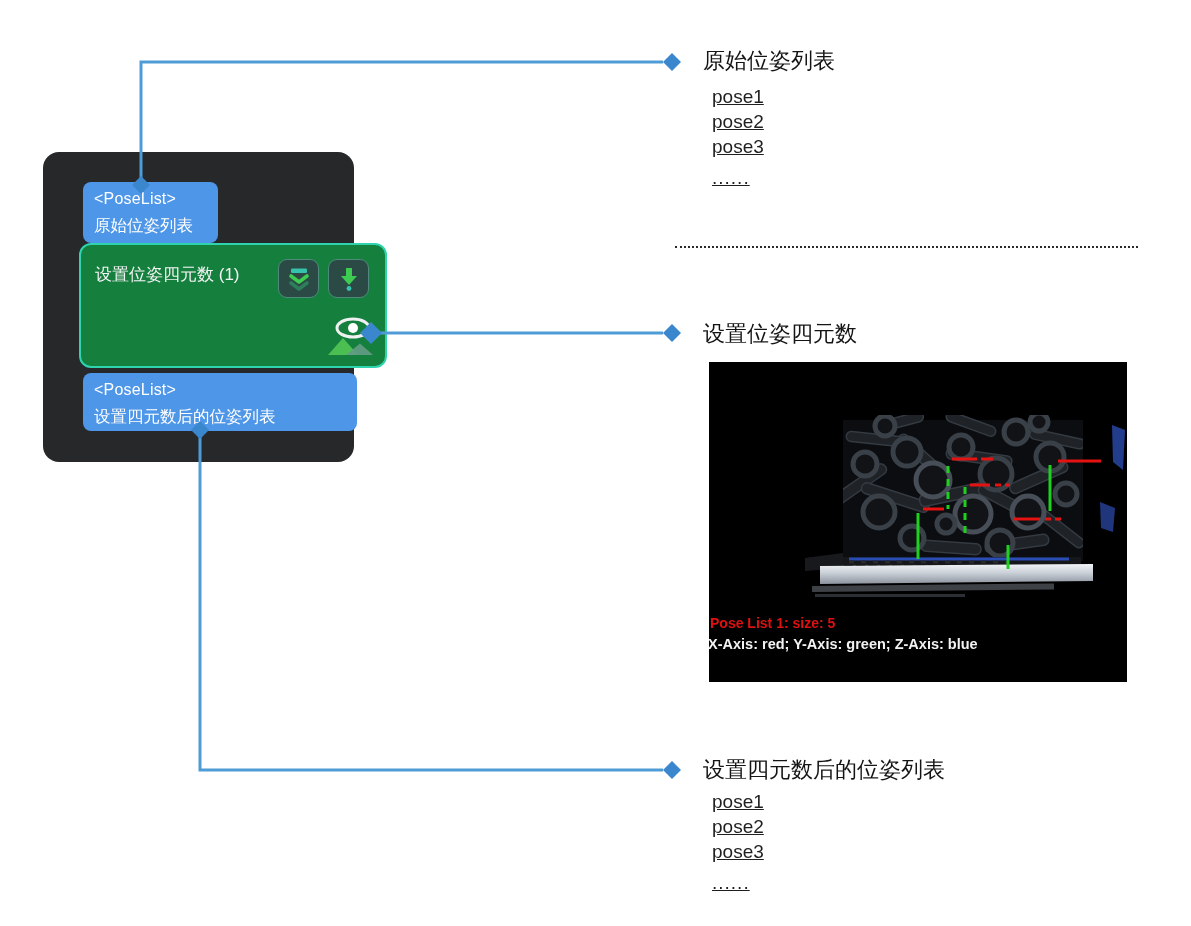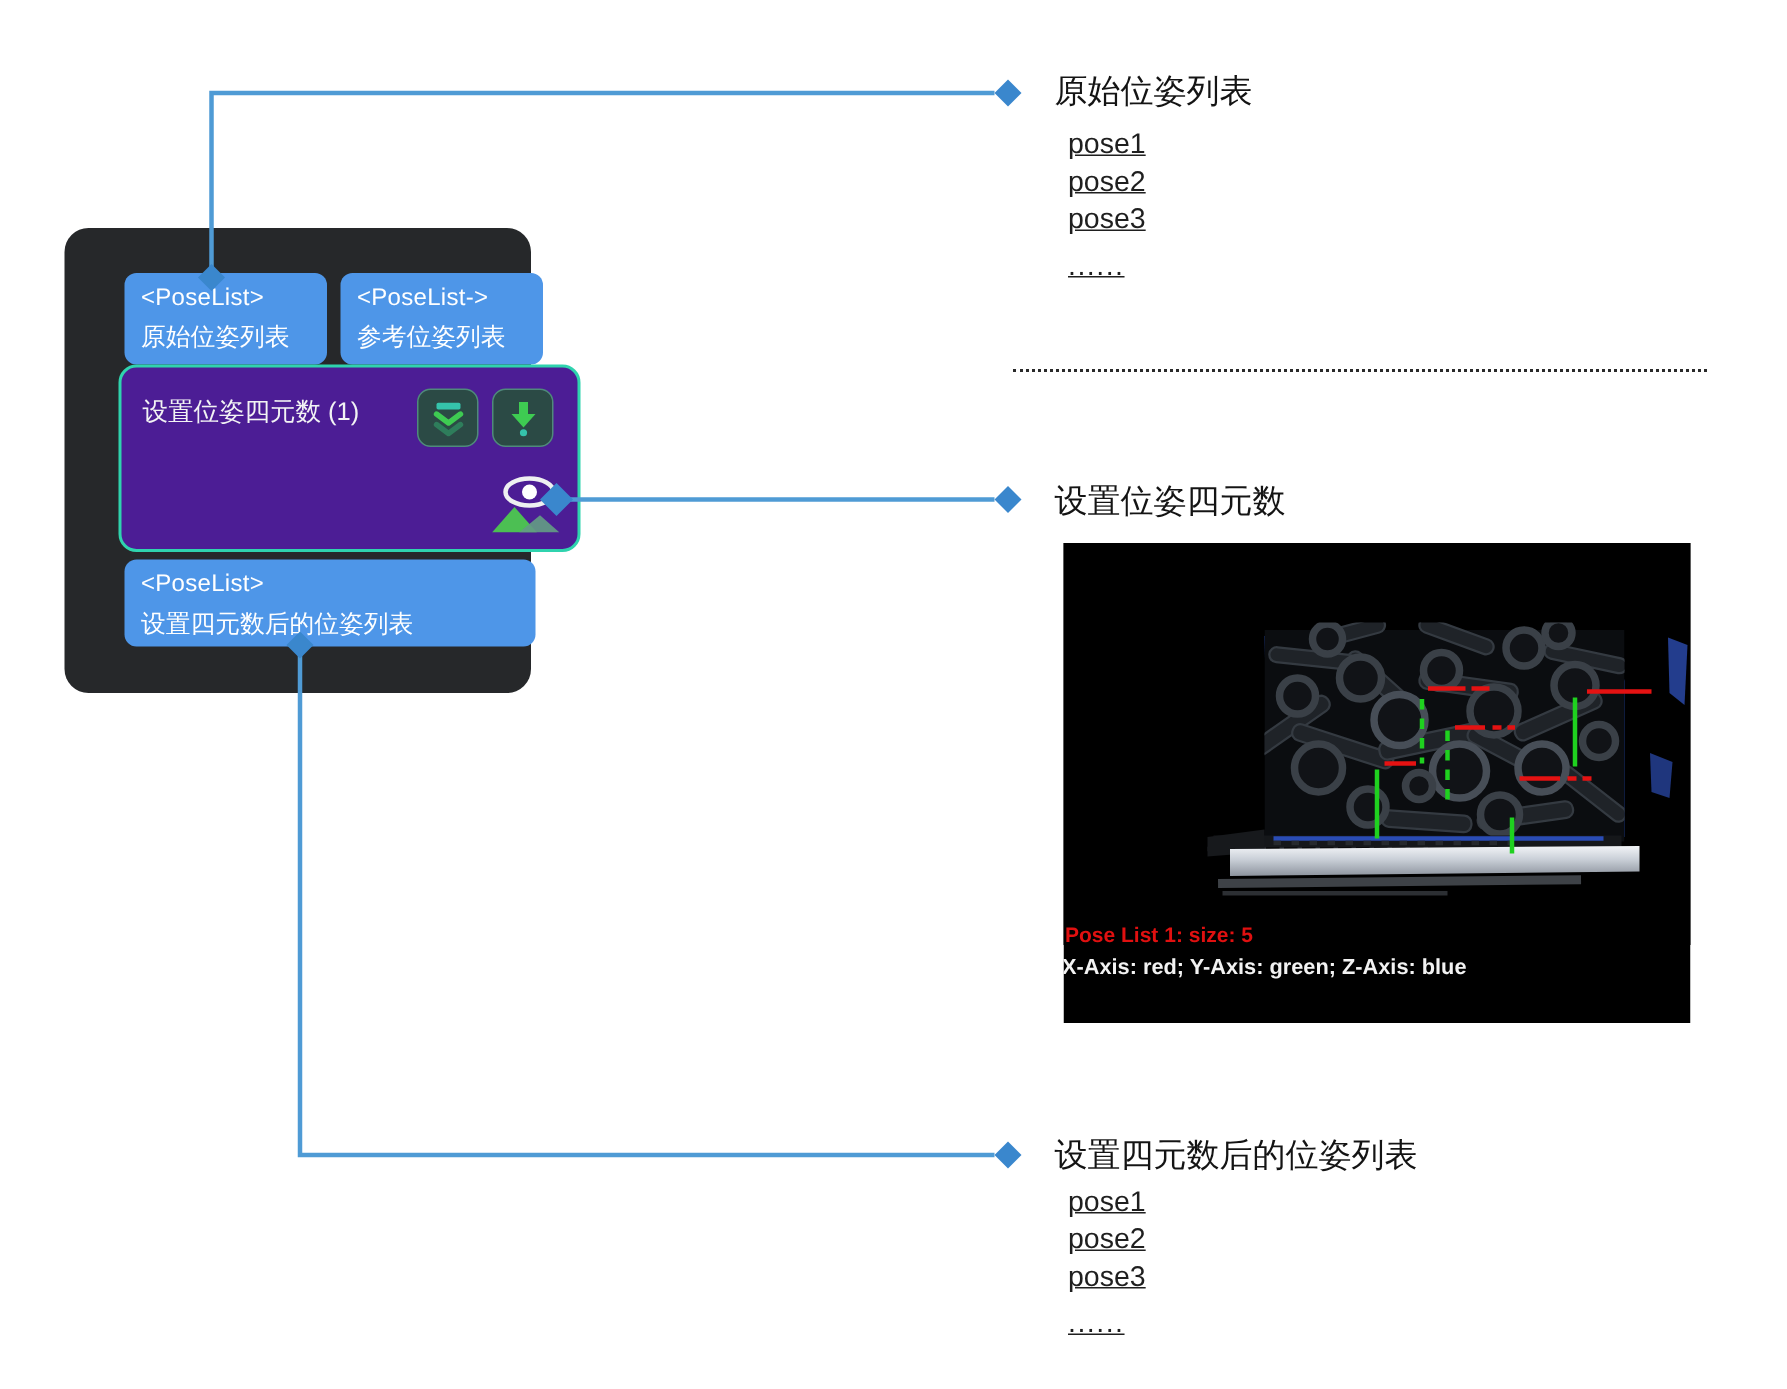--- a/index.html
+++ b/index.html
@@ -11,21 +11,21 @@
   .node{left:43px;top:152px;width:311px;height:310px;background:#26282a;border-radius:16px;}
   .port-tab{position:absolute;background:#4e96e8;border-radius:8px;color:#ffffff;
             padding:4px 0 0 11px;box-sizing:border-box;line-height:26px;font-size:16px;}
   .port-tab .ptype{display:block;letter-spacing:0.2px;}
   .port-tab .plabel{display:block;font-size:16.5px;}
   .tab-in1{left:40px;top:30px;width:135px;height:61px;}
   .tab-in2{left:184px;top:30px;width:135px;height:61px;}
   .tab-out{left:40px;top:221px;width:274px;height:58px;}
 
   .step-box{position:absolute;left:36px;top:91px;width:308px;height:125px;box-sizing:border-box;
-            border:2.5px solid #2fd3ae;border-radius:12px;background:#4c1d95;padding-left:24px;}
+            border:2.5px solid #2fd3ae;border-radius:12px;background:#15803d;padding-left:24px;}
   .step-title{position:absolute;left:14px;top:18px;color:#f2f3f4;font-size:17px;line-height:24px;}
   .sq-btn{position:absolute;width:41px;height:39px;box-sizing:border-box;border:1.5px solid #4f8a7b;
           border-radius:9px;background:#2b4a45;display:flex;align-items:center;justify-content:center;}
   .btn1{left:197px;top:14px;} .btn2{left:247px;top:14px;}
   .eye-wrap{position:absolute;left:246px;top:66px;width:46px;height:44px;}
 
   
   .co-title{color:#141414;font-size:22px;line-height:26px;font-weight:500;white-space:nowrap;}
   .pose-list{color:#1f1f1f;font-size:19px;line-height:25px;text-decoration:underline;}
   .pose-list .dots{margin-top:6px;letter-spacing:1px;}
@@ -39,24 +39,20 @@
 </head>
 <body>
 
 <div class="abs node">
 
   <div class="port-tab tab-in1">
     <span class="ptype">&lt;PoseList&gt;</span>
     <span class="plabel">原始位姿列表</span>
   </div>
 
-  <div class="port-tab tab-in2">
-    <span class="ptype">&lt;PoseList-&gt;</span>
-    <span class="plabel">参考位姿列表</span>
-  </div>
 
   <div class="step-box">
     <div class="step-title">设置位姿四元数 (1)</div>
 
     <div class="sq-btn btn1">
       <svg width="26" height="26" viewBox="0 0 26 26">
         <rect x="5" y="2.5" width="16" height="4.5" rx="1.2" fill="#35c3ab"></rect>
         <path d="M5 10 L13 16 L21 10" fill="none" stroke="#3ecb52" stroke-width="3.6" stroke-linecap="round" stroke-linejoin="round"></path>
         <path d="M5 17 L13 23 L21 17" fill="none" stroke="#2e7d5b" stroke-width="3.6" stroke-linecap="round" stroke-linejoin="round"></path>
       </svg>

